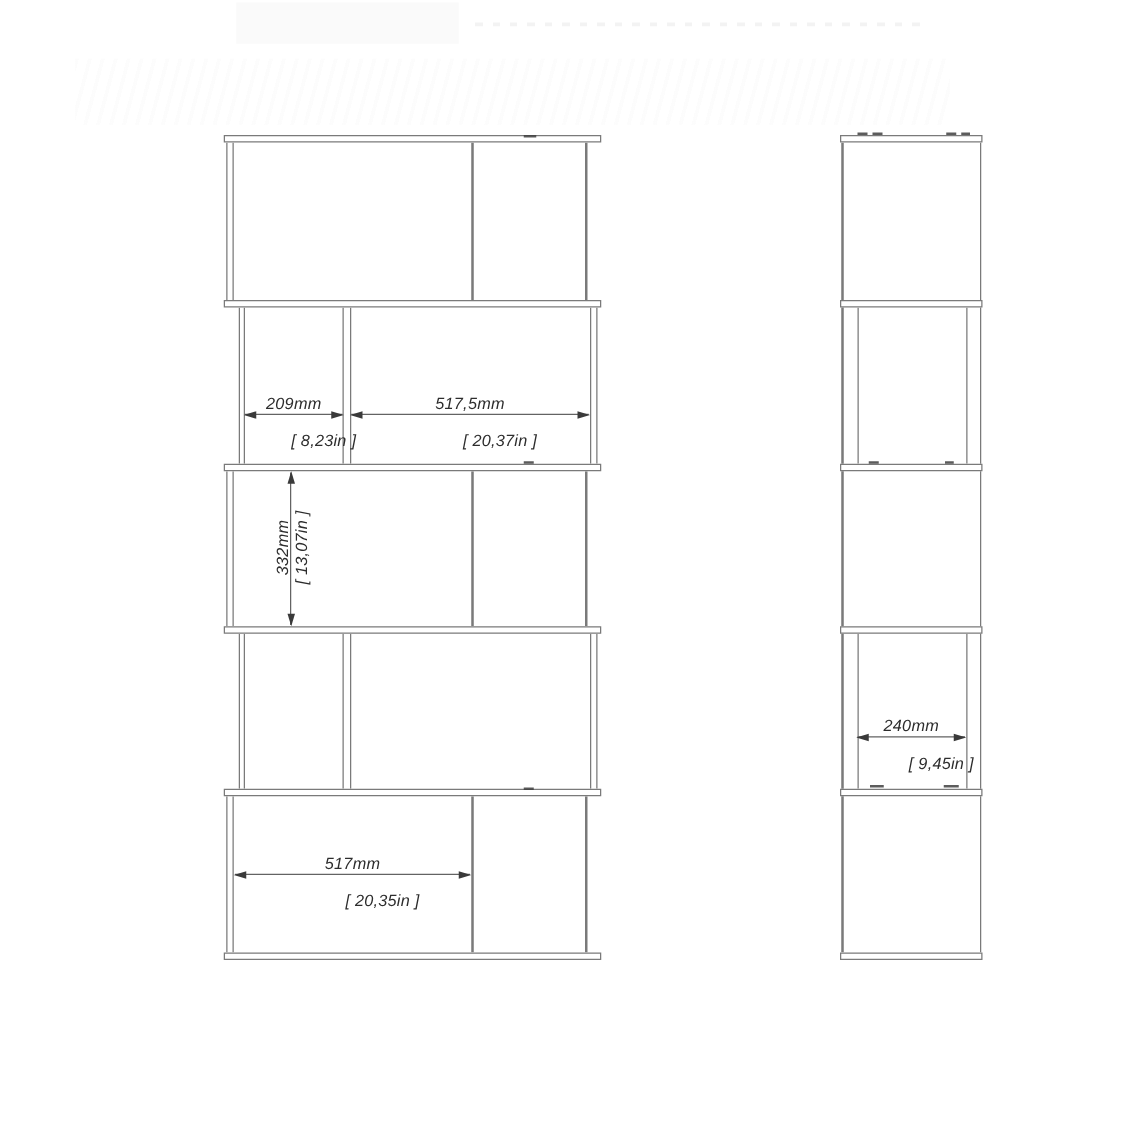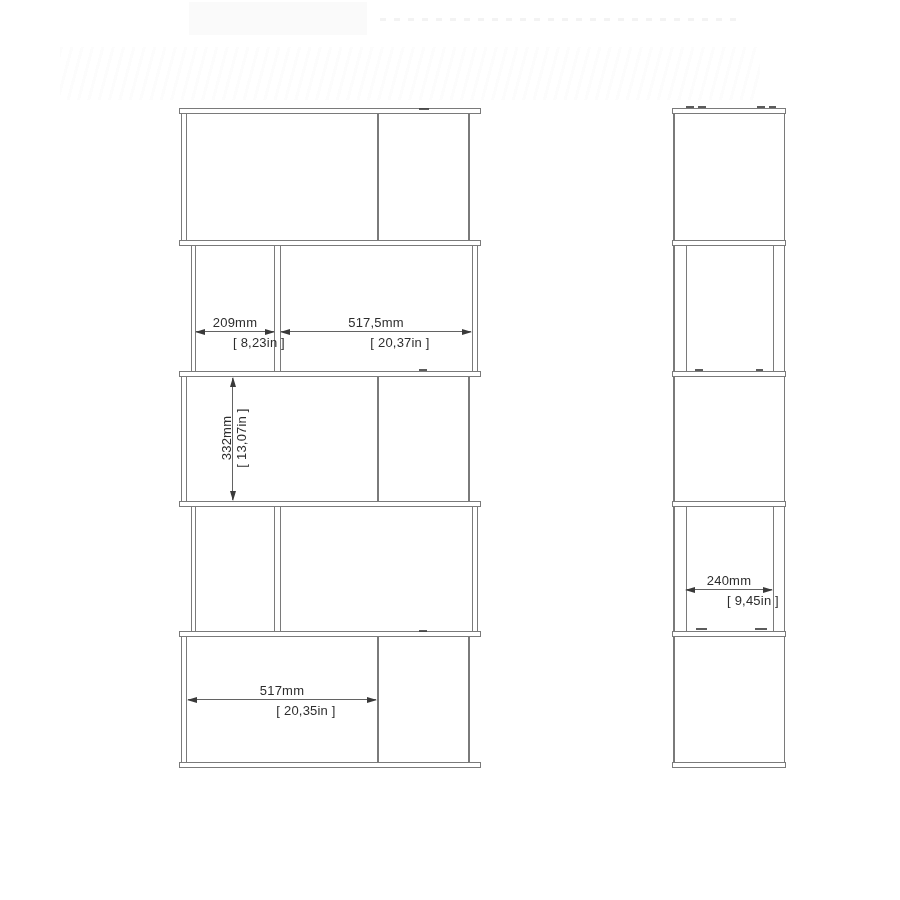--- a/index.html
+++ b/index.html
@@ -1,18 +1,19 @@
 <!DOCTYPE html>
 <html><head>
 <meta charset="utf-8">
 <style>
   html,body{margin:0;padding:0;background:#ffffff;}
   #canvas{
     position:relative;width:900px;height:900px;background:#ffffff;overflow:hidden;
     font-family:"Liberation Sans", sans-serif;
+    font-style:italic;
   }
   
   .bar{
     position:absolute;height:6px;background:#ffffff;
     border:1.2px solid #7a7a7a;box-sizing:border-box;
   }
   
   .vline{position:absolute;background:#7a7a7a;}
   
   .dbl{
@@ -27,21 +28,21 @@
   .dim-v .linev{position:absolute;top:0;bottom:0;left:0;width:1.3px;background:#636363;}
   
   .arr{position:absolute;width:0;height:0;}
   .arr.a-left{left:-1px;top:-2.5px;border-top:3.2px solid transparent;border-bottom:3.2px solid transparent;border-right:10px solid #3a3a3a;}
   .arr.a-right{right:-1px;top:-2.5px;border-top:3.2px solid transparent;border-bottom:3.2px solid transparent;border-left:10px solid #3a3a3a;}
   .arr.a-up{top:-1px;left:-2.5px;border-left:3.2px solid transparent;border-right:3.2px solid transparent;border-bottom:10px solid #3a3a3a;}
   .arr.a-down{bottom:-1px;left:-2.5px;border-left:3.2px solid transparent;border-right:3.2px solid transparent;border-top:10px solid #3a3a3a;}
   
   .lbl{position:absolute;font-size:13px;line-height:1;color:#2d2d2d;white-space:nowrap;letter-spacing:.2px;}
   .lbl.top{left:50%;bottom:4px;transform:translateX(-50%);}
-  .lbl.bot{left:50%;top:5px;transform:translateX(-50%);padding-left:48px;}
+  .lbl.bot{left:50%;top:15px;transform:translateX(-50%);padding-left:48px;}
   .lbl.v-mm{left:50%;top:50%;transform:translate(-50%,-50%) translate(-7px,-1px) rotate(-90deg);}
   .lbl.v-in{left:50%;top:50%;transform:translate(-50%,-50%) translate(8px,-1px) rotate(-90deg);}
   
   .tick{position:absolute;height:2px;background:#404040;opacity:.85;}
   
   .wm-box{position:absolute;left:189px;top:2px;width:178px;height:33px;background:#fafafa;}
   .wm-dots{position:absolute;left:380px;top:18px;width:358px;height:3px;
     background:repeating-linear-gradient(90deg,#f3f3f3 0 6px,transparent 6px 14px);}
   .wm-band{position:absolute;left:60px;top:47px;width:700px;height:53px;opacity:.55;
     background:repeating-linear-gradient(105deg,#fafafa 0 3px,#ffffff 3px 10px);}

